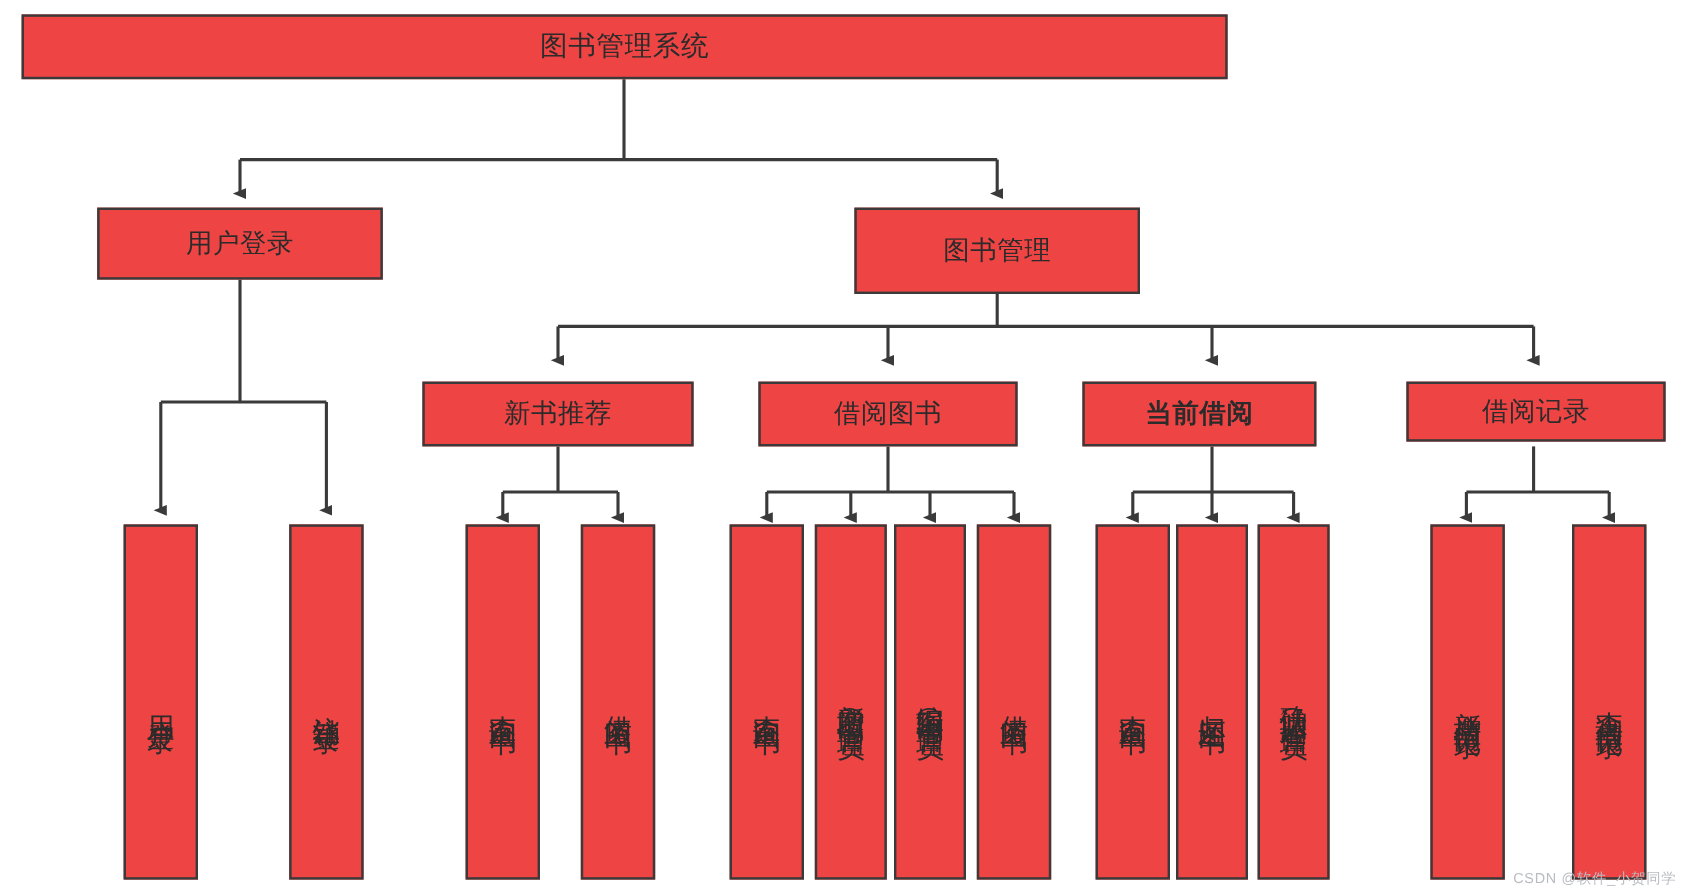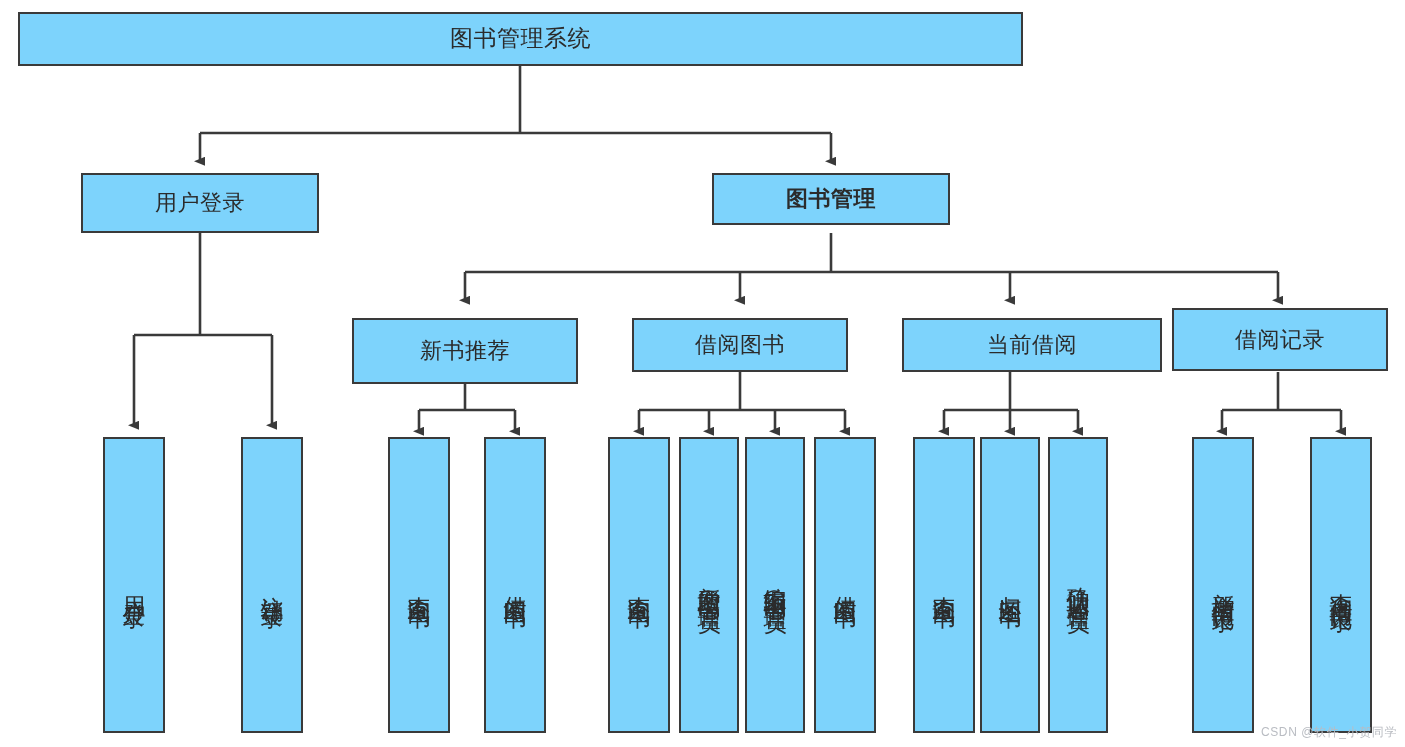--- a/index.html
+++ b/index.html
@@ -21,21 +21,21 @@
     position: absolute;
     left: 0;
     top: 0;
     width: 1405px;
     height: 747px;
     pointer-events: none;
   }
   .node {
     position: absolute;
     box-sizing: border-box;
-    background: #7dd3fc;
+    background: #ef4444;
     border: 2px solid #3a3a3a;
     display: flex;
     align-items: center;
     justify-content: center;
   }
   .node .label {
     color: #2b2b2b;
     line-height: 1.18;
     letter-spacing: 0.5px;
     white-space: nowrap;
@@ -123,37 +123,37 @@
   </svg>
 
   <div class="node horiz root" style="left:18px; top:12px; width:1005px; height:54px;">
     <span class="label">图书管理系统</span>
   </div>
 
   <div class="node horiz" style="left:81px; top:173px; width:238px; height:60px;">
     <span class="label">用户登录</span>
   </div>
 
-  <div class="node horiz" style="left:712px; top:173px; width:238px; height:52px;font-weight:bold;">
+  <div class="node horiz" style="left:712px; top:173px; width:238px; height:72px;">
     <span class="label">图书管理</span>
   </div>
 
-  <div class="node horiz" style="left:352px; top:318px; width:226px; height:66px;">
+  <div class="node horiz" style="left:352px; top:318px; width:226px; height:54px;">
     <span class="label">新书推荐</span>
   </div>
 
   <div class="node horiz" style="left:632px; top:318px; width:216px; height:54px;">
     <span class="label">借阅图书</span>
   </div>
 
-  <div class="node horiz" style="left:902px; top:318px; width:260px; height:54px;">
+  <div class="node horiz" style="left:902px; top:318px; width:195px; height:54px;font-weight:bold;">
     <span class="label">当前借阅</span>
   </div>
 
-  <div class="node horiz" style="left:1172px; top:308px; width:216px; height:63px;">
+  <div class="node horiz" style="left:1172px; top:318px; width:216px; height:50px;">
     <span class="label">借阅记录</span>
   </div>
 
   <div class="node leaf" style="left:103px; top:437px; width:62px; height:296px;">
     <span class="label">用户登录</span>
   </div>
 
   <div class="node leaf" style="left:241px; top:437px; width:62px; height:296px;">
     <span class="label">注销登录</span>
   </div>

